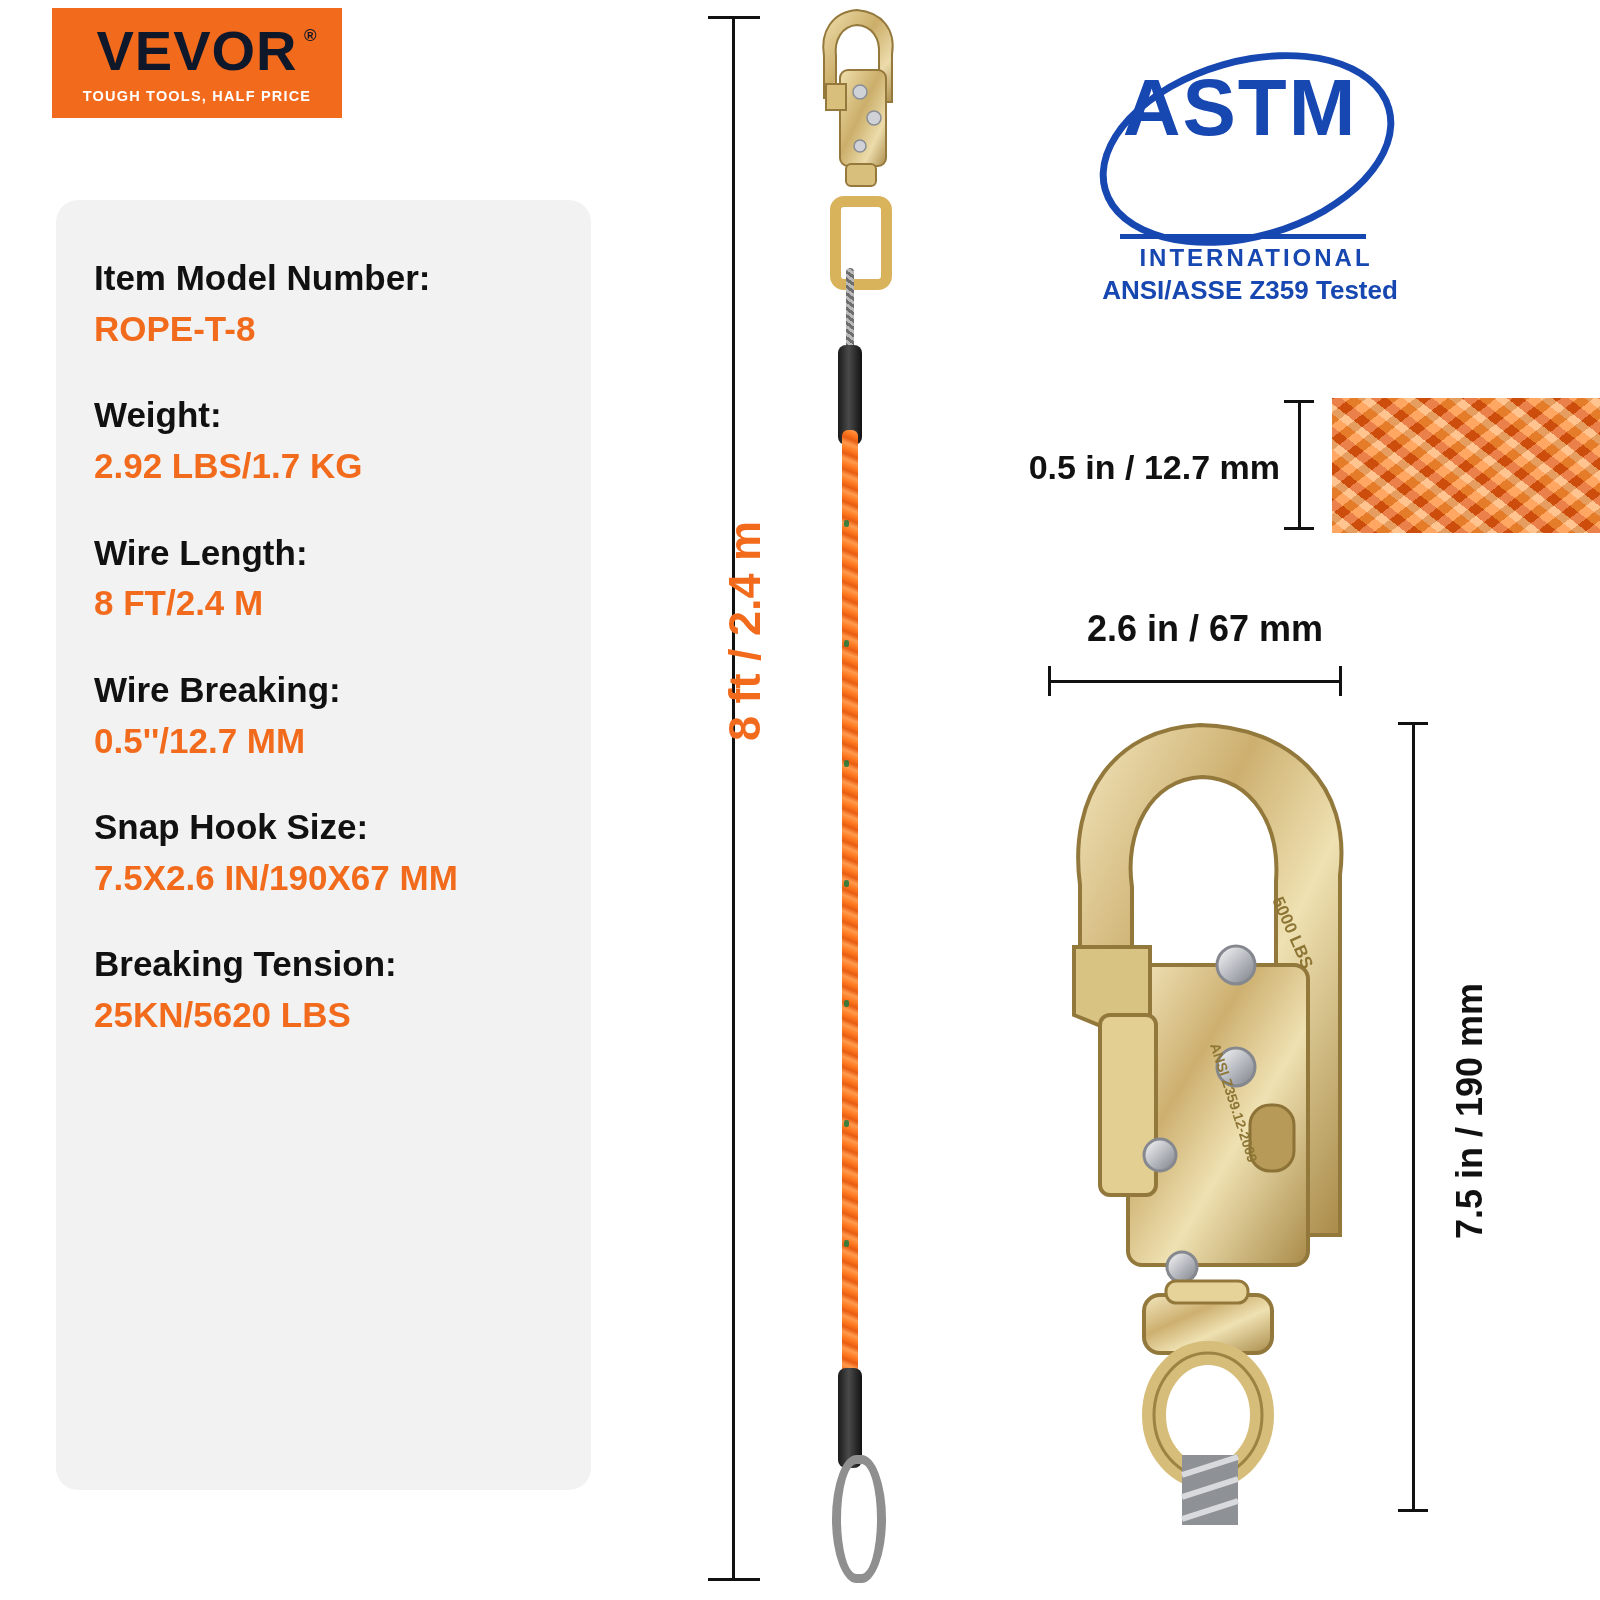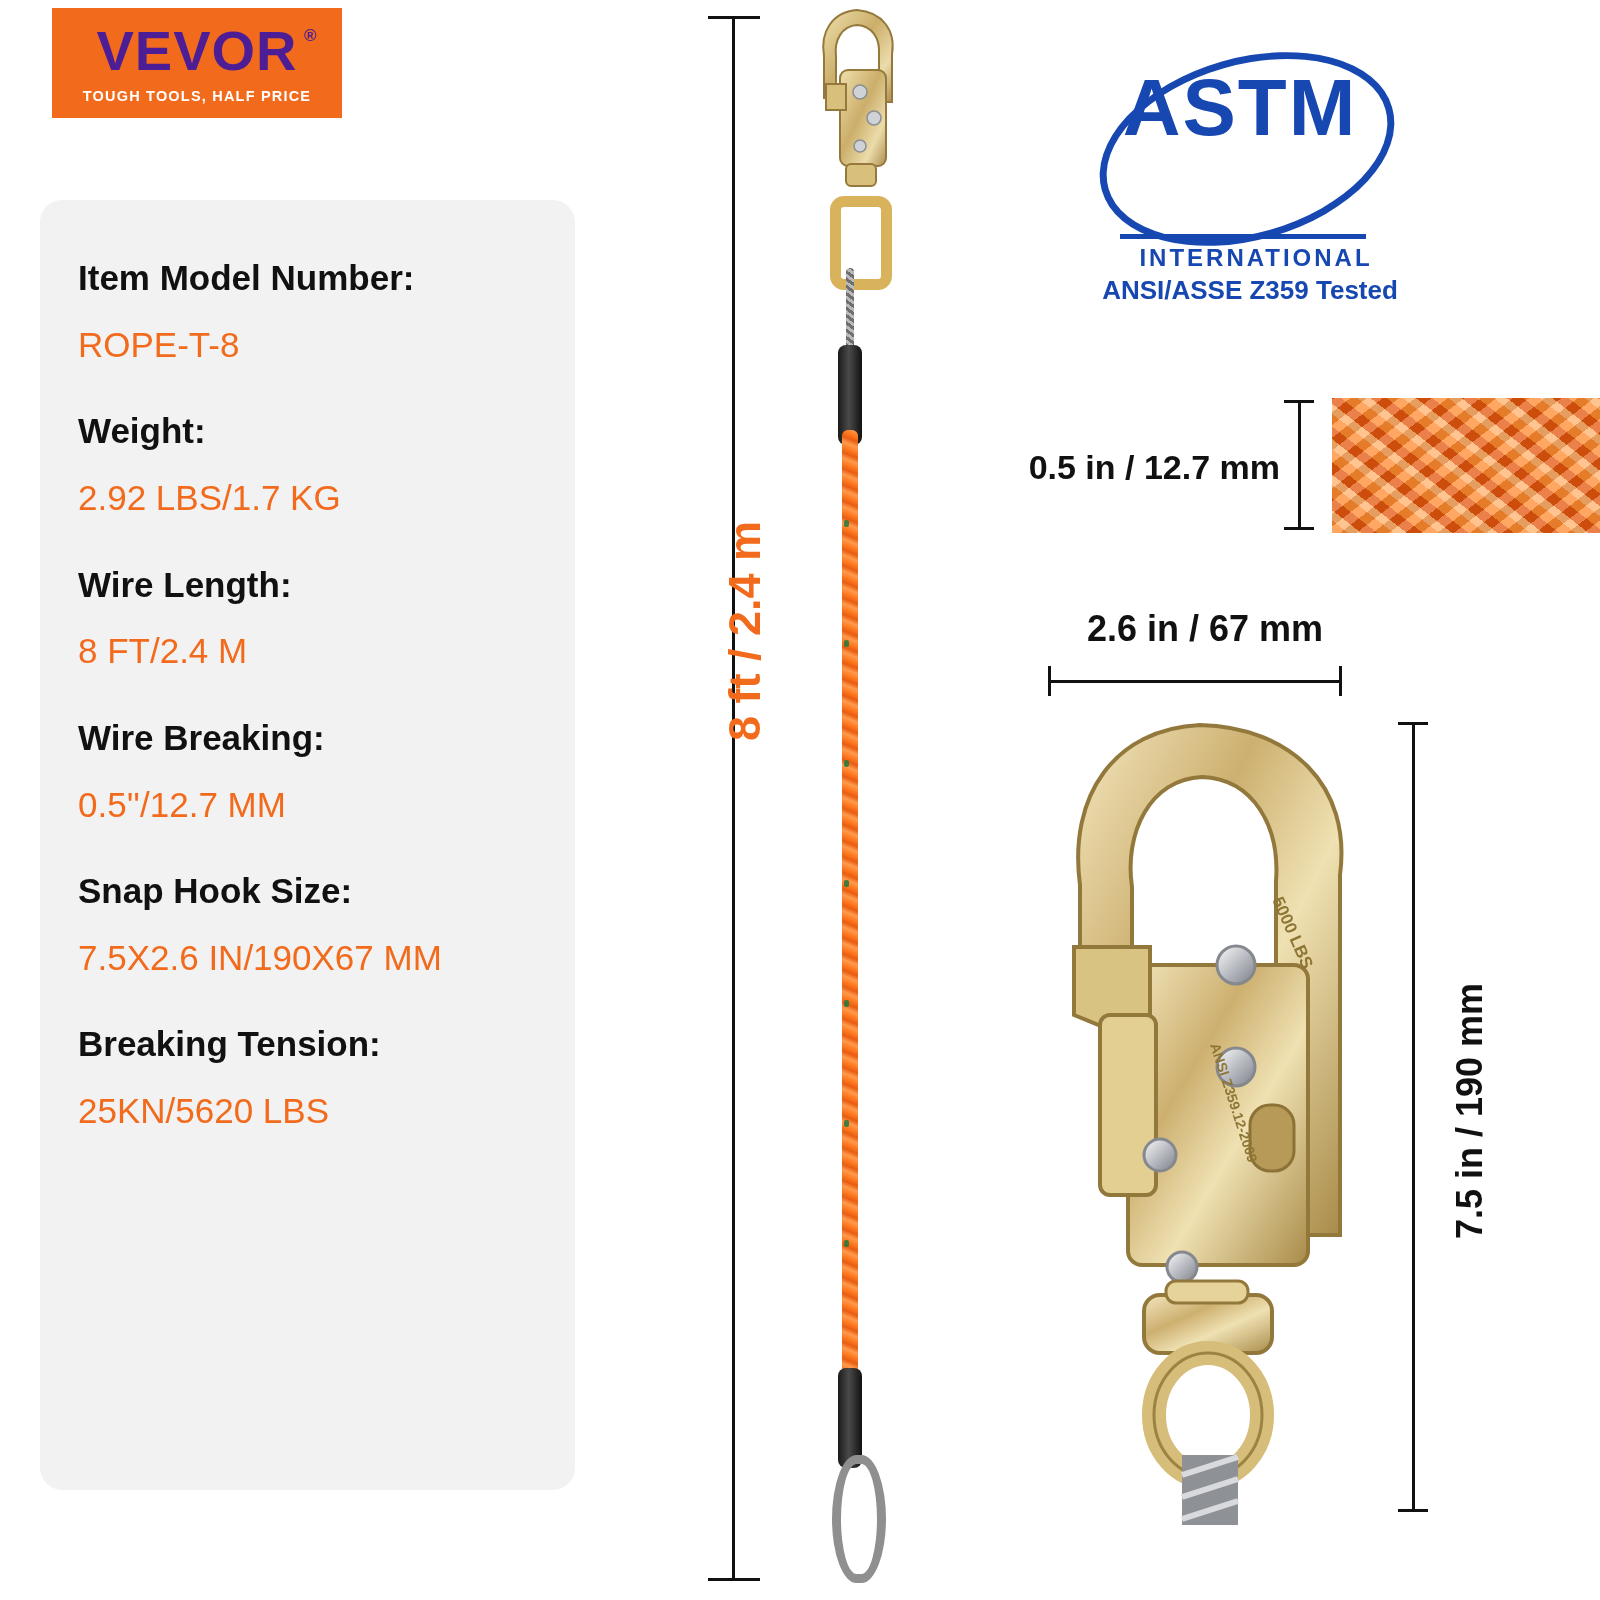--- a/index.html
+++ b/index.html
@@ -11,42 +11,42 @@
     overflow:hidden;
   }
 
   
   #brand-logo{
     position:absolute;left:52px;top:8px;width:290px;height:110px;
     background:#F26B1D;
     display:flex;flex-direction:column;align-items:center;justify-content:center;
   }
   #brand-name{
-    color:#4c1d95;font-weight:bold;font-size:56px;letter-spacing:1px;
+    color:#0f172a;font-weight:bold;font-size:56px;letter-spacing:1px;
     line-height:1;position:relative;
   }
   #brand-reg{
     font-size:17px;position:absolute;right:-20px;top:4px;font-weight:bold;
   }
   #brand-tag{
     color:#ffffff;font-size:14.5px;font-weight:bold;letter-spacing:1.2px;margin-top:9px;
   }
 
   
   #spec-panel{
-    position:absolute;left:40px;top:200px;width:535px;height:1290px;
+    position:absolute;left:56px;top:200px;width:535px;height:1290px;
     background:#F2F2F2;border-radius:22px;
     box-sizing:border-box;padding:56px 0 0 38px;
   }
   .spec-row{margin-bottom:42px;}
   .spec-label{
     font-size:35px;font-weight:bold;color:#111111;line-height:1.25;
   }
   .spec-value{
-    font-size:35px;font-weight:normal;color:#F26B1D;line-height:1.3;margin-top:22px;
+    font-size:35px;font-weight:bold;color:#F26B1D;line-height:1.3;margin-top:6px;
   }
 
   
   #center-dim-line{
     position:absolute;left:732px;top:16px;width:3px;height:1565px;background:#111;
   }
   #center-dim-cap-top{
     position:absolute;left:708px;top:16px;width:52px;height:3px;background:#111;
   }
   #center-dim-cap-bottom{

